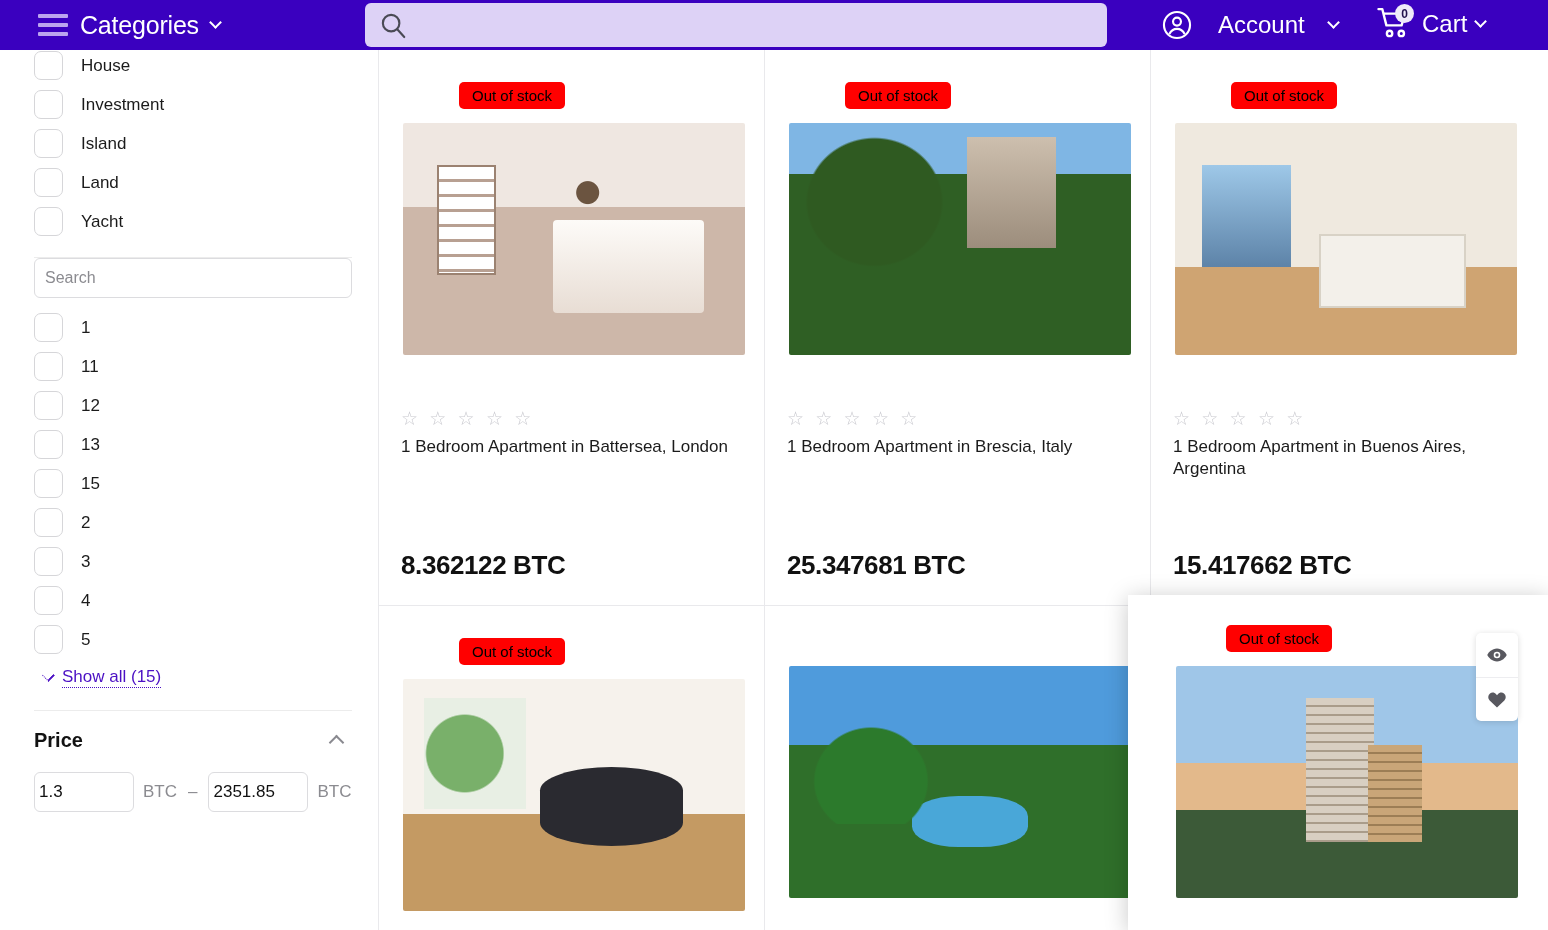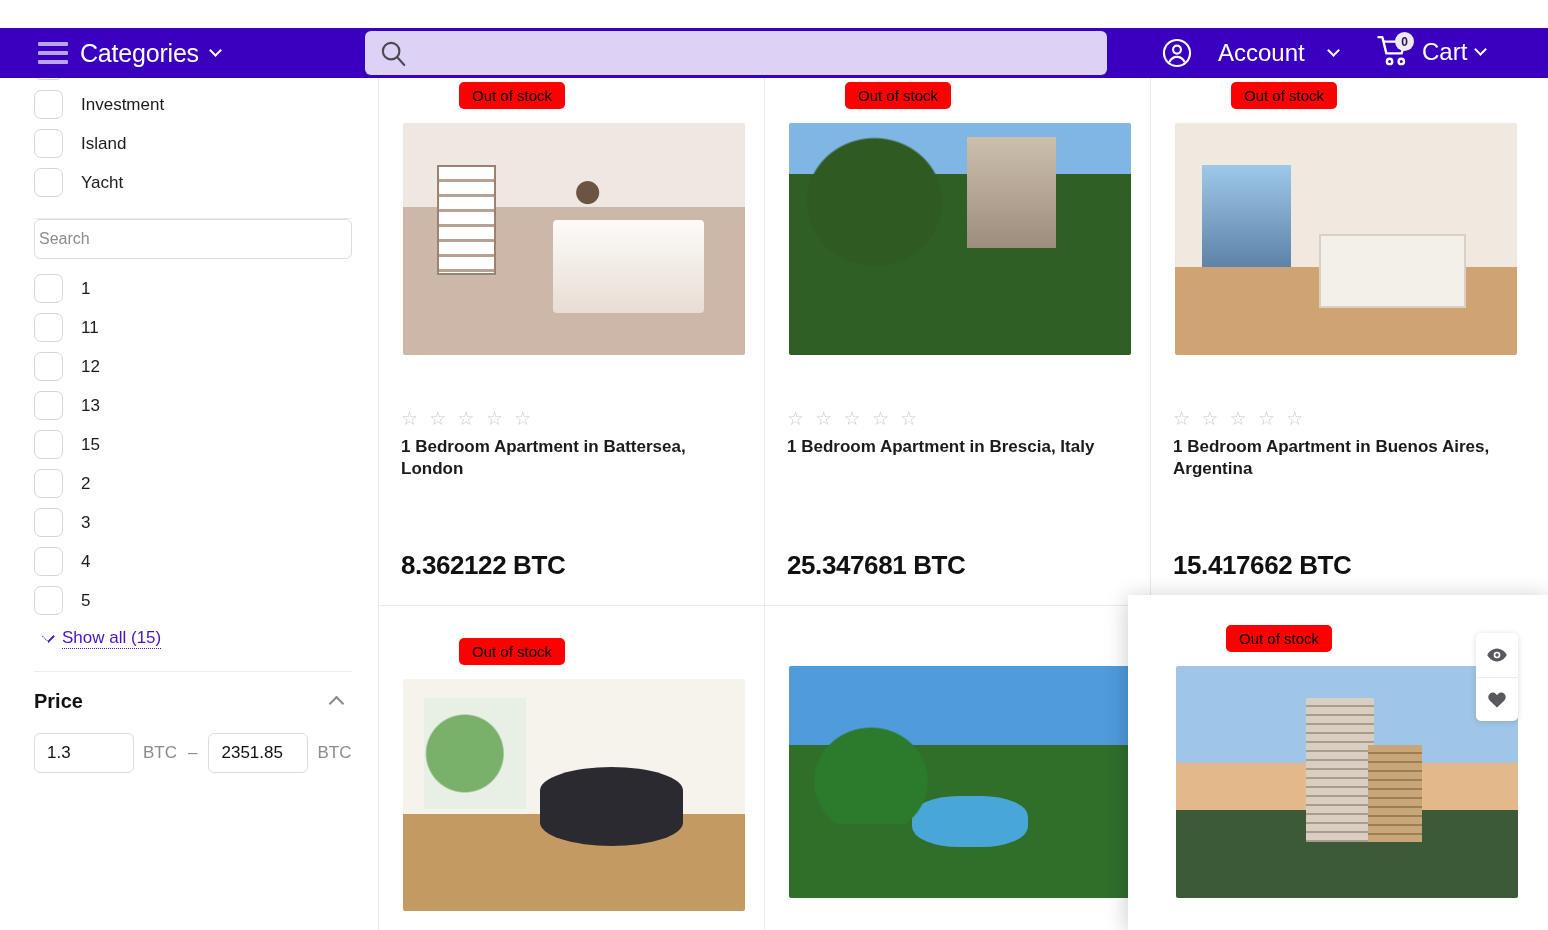--- a/index.html
+++ b/index.html
@@ -10,21 +10,21 @@
     overflow: hidden;
   }
   .page { position: relative; width: 1548px; height: 930px; }
 
   
   .header {
     position: absolute; top: 0; left: 0;
     width: 1548px; height: 50px;
     background: #3a00bf;
     z-index: 40;
-    display: flex;  margin-top: 28px;
+    display: flex; 
   }
   .cat-group {
     display: flex; align-items: center; gap: 12px;
     margin-left: 38px; cursor: pointer;
   }
   .hamburger { display: flex; flex-direction: column; gap: 5px; width: 30px; }
   .hamburger i { display: block; height: 4px; background: #bba4ef; border-radius: 1px; }
   .cat-label { color: #ffffff; font-size: 25px; font-weight: 400; letter-spacing: -0.2px; }
   .chev {
     display: inline-block; width: 9px; height: 9px;
@@ -89,39 +89,39 @@
     padding: 18px 0 14px 0; cursor: pointer;
   }
   .sec-title { font-size: 20px; font-weight: 700; color: #121212; }
   .chev-up {
     width: 11px; height: 11px;
     border-left: 2px solid #8a8a90; border-top: 2px solid #8a8a90;
     transform: rotate(45deg); margin-right: 10px; margin-top: 4px;
   }
   .filter-search {
     width: 318px; height: 40px; border: 1px solid #dcdcdf; border-radius: 6px;
-    padding: 0 4px; font-size: 16px; color: #333; outline: none;
+    padding: 0 10px; font-size: 16px; color: #333; outline: none;
     font-family: "Liberation Sans", sans-serif; margin-bottom: 10px;
   }
   .filter-search::placeholder { color: #8b8b90; }
   .show-all {
     display: flex; align-items: center; gap: 9px;
     color: #4b10c4; font-size: 17px; cursor: pointer;
     padding: 8px 0 0 10px;
   }
   .show-all span { border-bottom: 1px dotted #4b10c4; }
   .chev-dn {
     width: 9px; height: 9px;
     border-right: 2px solid #4b10c4; border-bottom: 2px solid #4b10c4;
     transform: rotate(45deg); margin-bottom: 5px;
   }
   .price-row { display: flex; align-items: center; gap: 9px; padding-top: 6px; }
   .price-input {
     width: 100px; height: 40px; border: 1px solid #dcdcdf; border-radius: 6px;
-    padding: 0 12px; font-size: 17px; color: #111; outline: none;
+    padding: 0 4px; font-size: 17px; color: #111; outline: none;
     font-family: "Liberation Sans", sans-serif; background: #fff;
   }
   .cur { font-size: 17px; color: #8b8b90; }
   .dash { font-size: 17px; color: #8b8b90; margin: 0 2px; }
 
   
   .grid {
     position: absolute; left: 378px; top: 50px;
     width: 1170px; height: 880px;
     display: grid;
@@ -141,21 +141,20 @@
   }
   .badge.hidden { visibility: hidden; }
   .thumb {
     width: 342px; height: 232px; border-radius: 2px;
     overflow: hidden; margin-left: 2px; position: relative;
   }
   .stars { margin-top: 52px; color: #c9c9cf; font-size: 19px; letter-spacing: 3px; }
   .p-title {
     margin-top: 6px; font-size: 17px; color: #1b1b1b; line-height: 1.28;
     max-width: 330px;
-    font-weight: bold;
   }
   .p-price {
     position: absolute; left: 22px; bottom: 24px;
     font-size: 26px; font-weight: 700; color: #111; letter-spacing: -0.4px;
   }
 
   
   .hover-card {
     position: absolute; left: 1128px; top: 595px;
     width: 420px; height: 335px;
@@ -305,20 +304,24 @@
       <div class="opt-row">
         <span class="cbox"></span>
         <span class="opt-label">Investment</span>
       </div>
       <div class="opt-row">
         <span class="cbox"></span>
         <span class="opt-label">Island</span>
       </div>
       <div class="opt-row">
         <span class="cbox"></span>
+        <span class="opt-label">Land</span>
+      </div>
+      <div class="opt-row">
+        <span class="cbox"></span>
         <span class="opt-label">Yacht</span>
       </div>
     </div>
 
     <div class="divider"></div>
 
 
     <input class="filter-search" value="" placeholder="Search" style="">
 
     <div>

